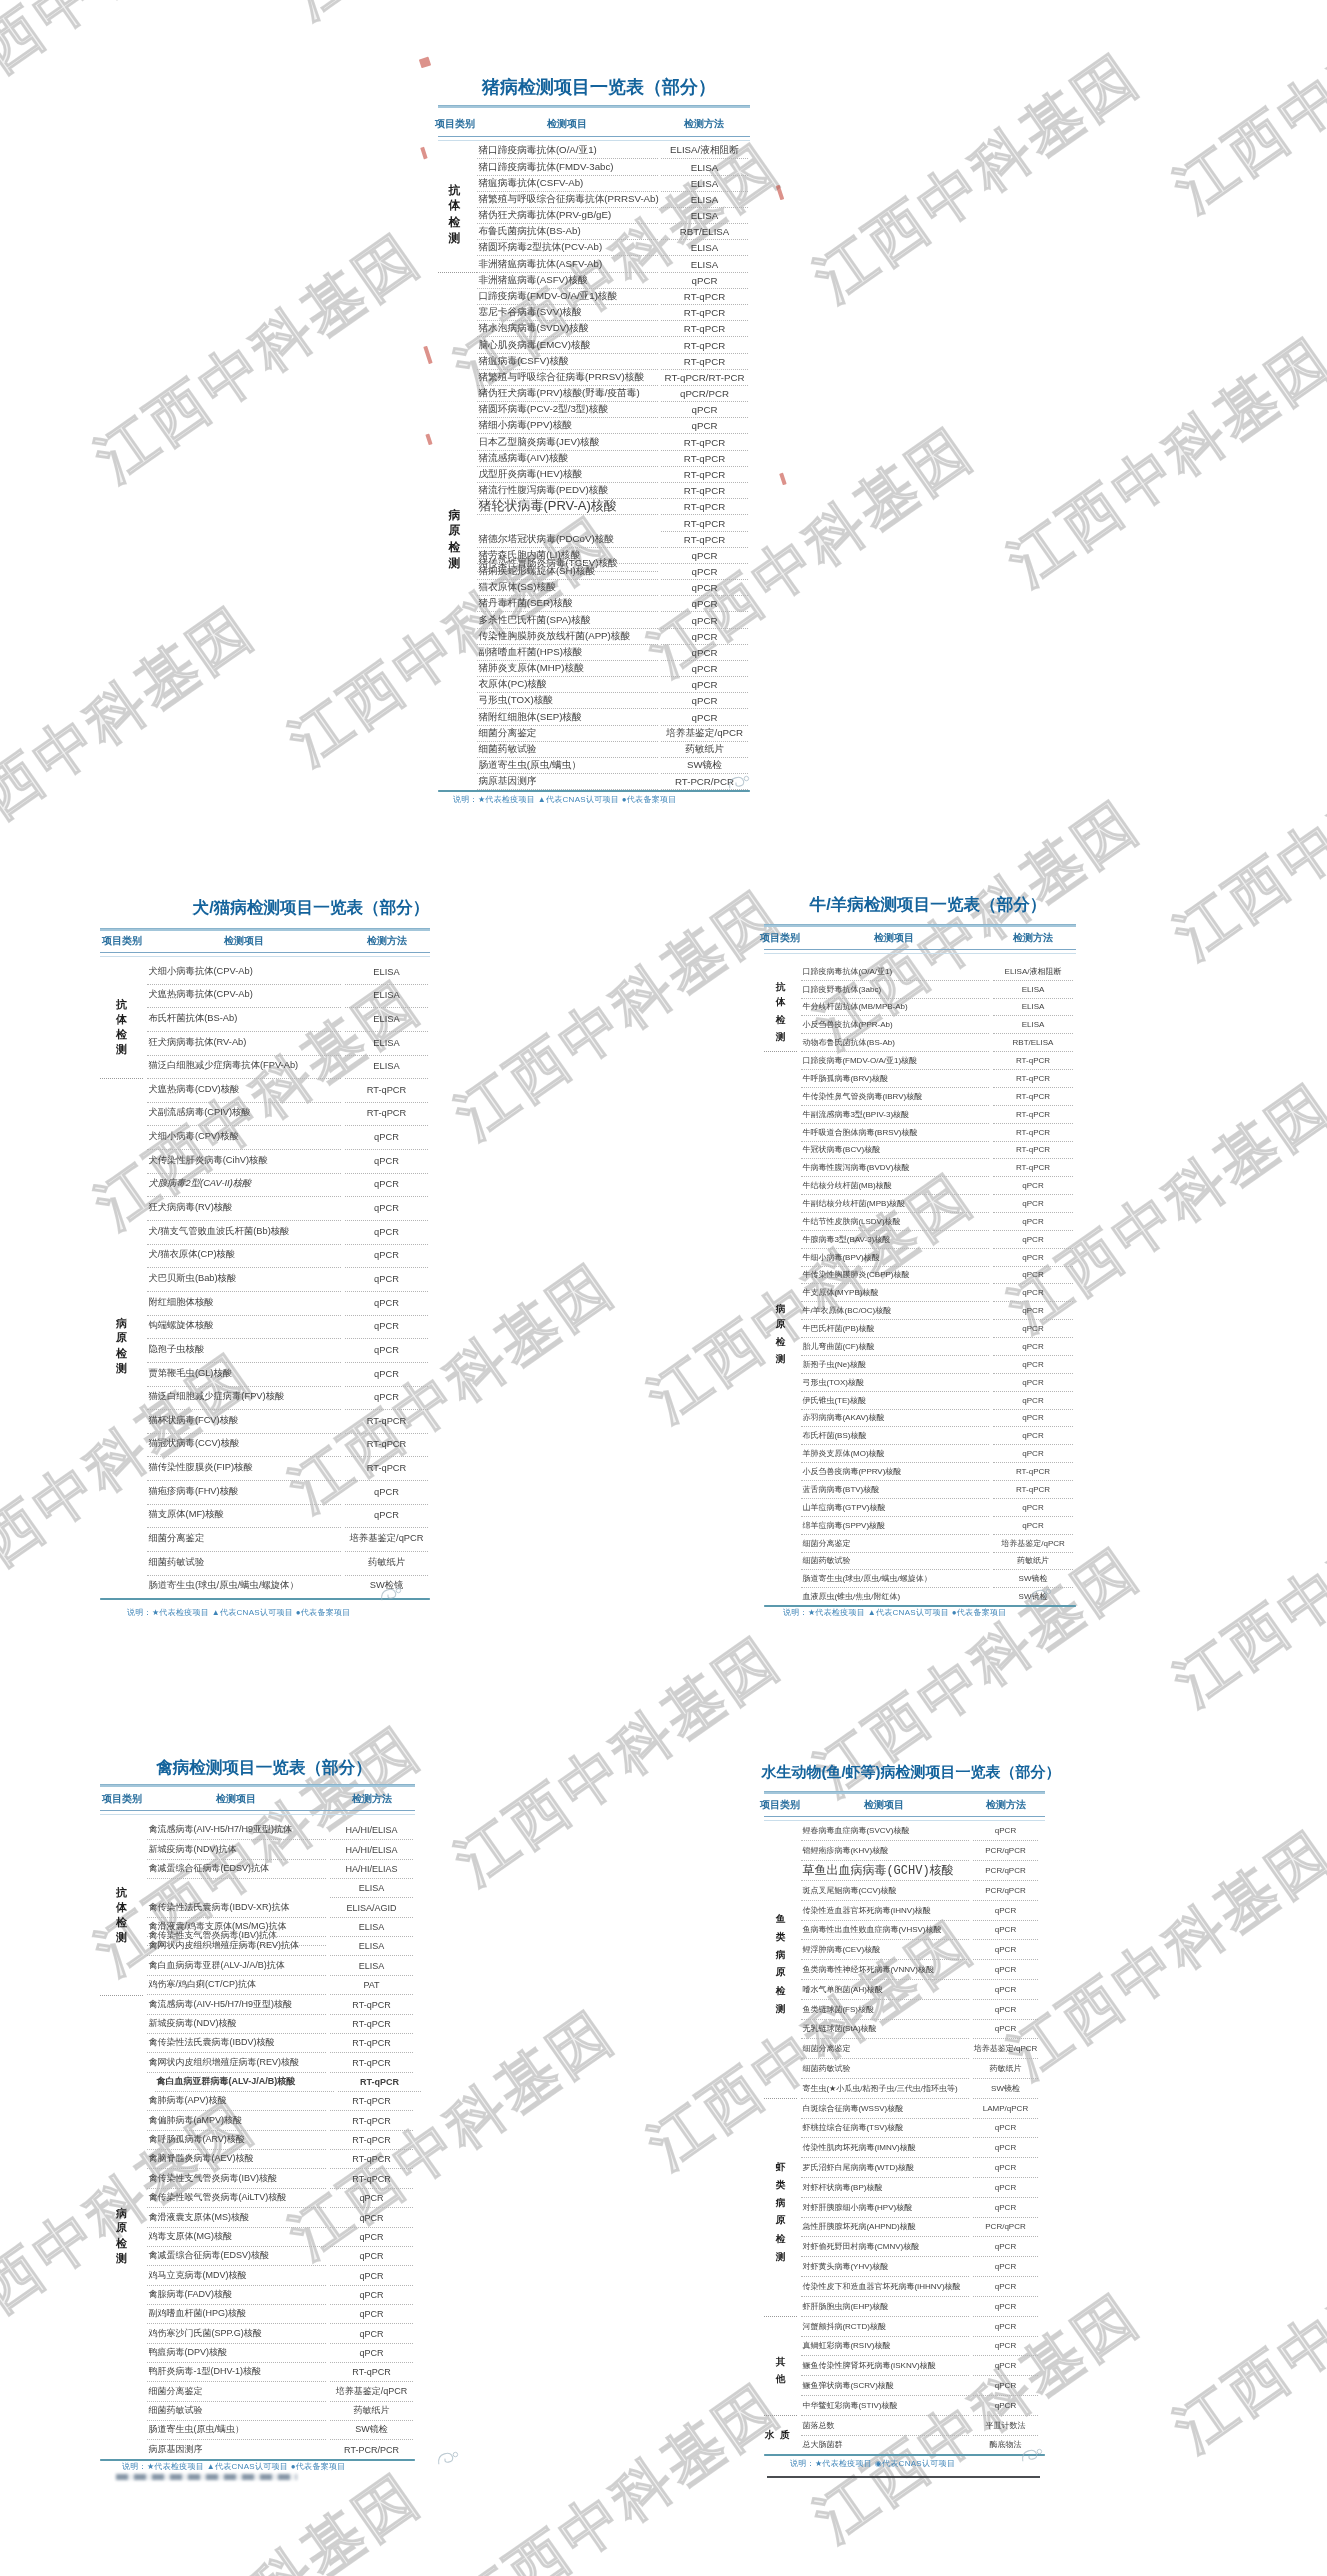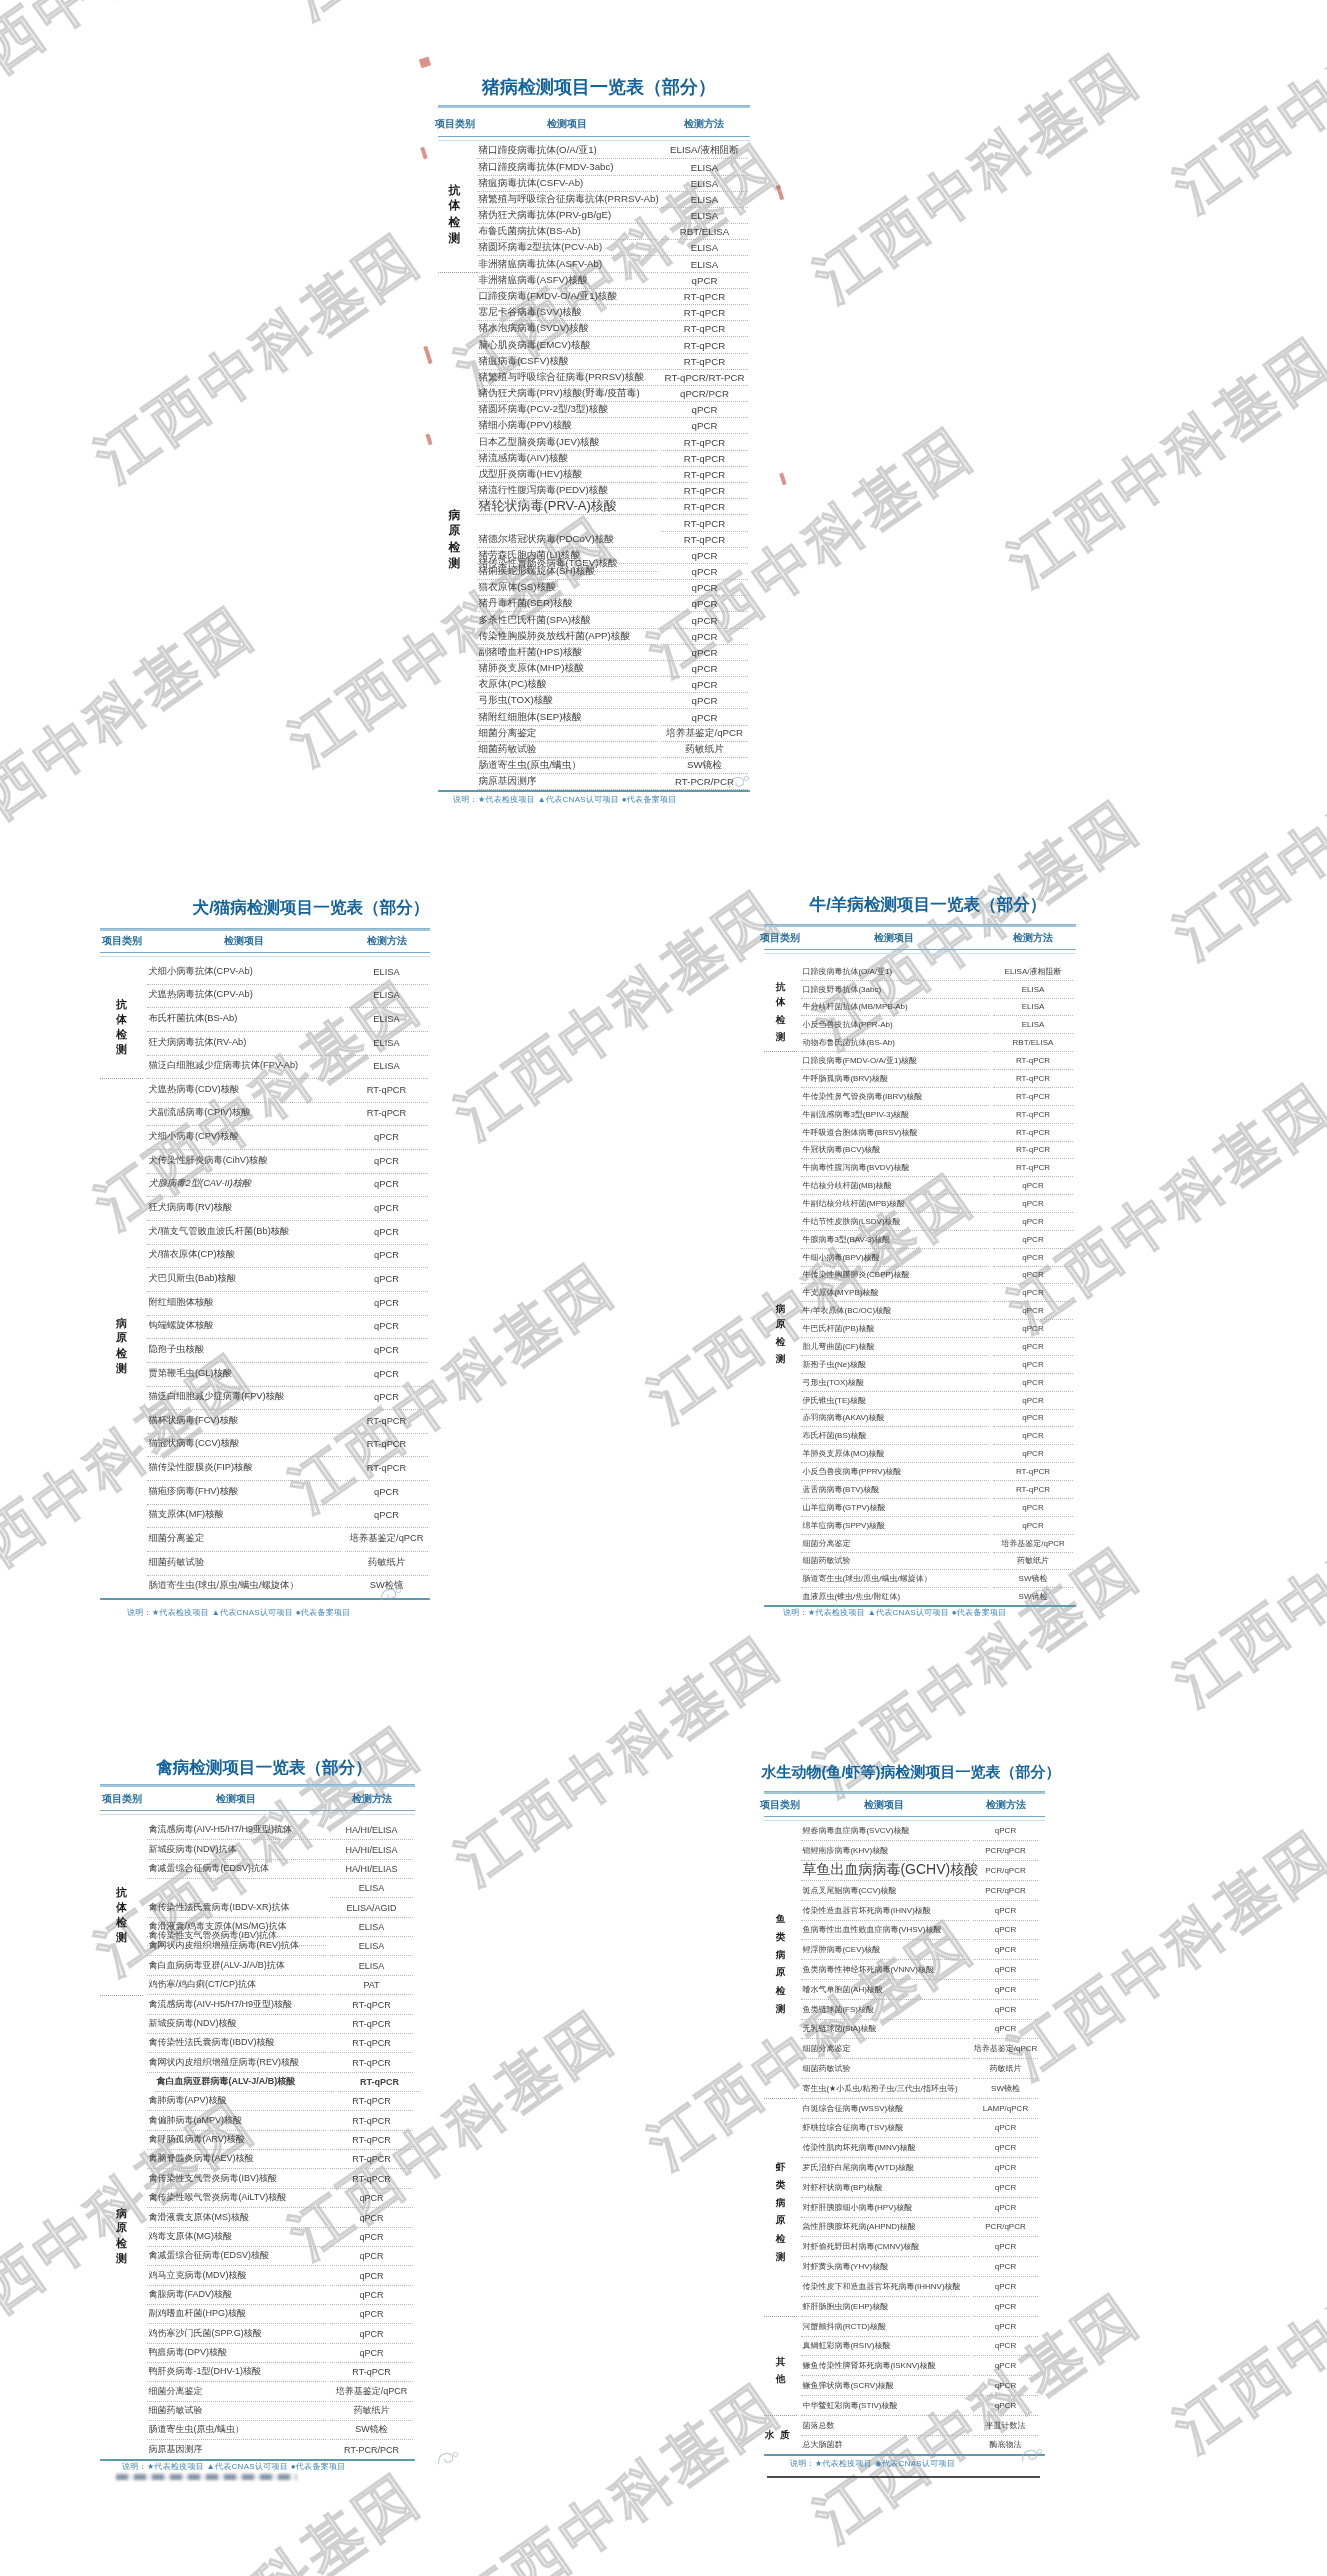--- a/index.html
+++ b/index.html
@@ -714,21 +714,21 @@
       <div class="u-light" style="left: 764px; top: 1820px; width: 281px;"></div>
       <div class="row" style="left: 764px; top: 1820px; width: 281px; height: 20px;">
         <div class="cell pcell" style="left: 37px; width: 167px; font-size: 8px;">鲤春病毒血症病毒(SVCV)核酸</div>
         <div class="cell mcell" style="left: 209px; width: 65px; font-size: 8px;">qPCR</div>
       </div>
       <div class="row" style="left: 764px; top: 1840px; width: 281px; height: 20px;">
         <div class="cell pcell" style="left: 37px; width: 167px; font-size: 8px;">锦鲤疱疹病毒(KHV)核酸</div>
         <div class="cell mcell" style="left: 209px; width: 65px; font-size: 8px;">PCR/qPCR</div>
       </div>
       <div class="row" style="left: 764px; top: 1860px; width: 281px; height: 20px;">
-        <div class="cell pcell" style="left: 37px; width: 167px; font-size: 14px;">草鱼出血病病毒(GCHV)核酸</div>
+        <div class="cell pcell" style="left: 37px; width: 167px; font-size: 12px; font-family: Liberation Mono, monospace;">草鱼出血病病毒(GCHV)核酸</div>
         <div class="cell mcell" style="left: 209px; width: 65px; font-size: 8px;">PCR/qPCR</div>
       </div>
       <div class="row" style="left: 764px; top: 1880px; width: 281px; height: 20px;">
         <div class="cell pcell" style="left: 37px; width: 167px; font-size: 8px;">斑点叉尾鮰病毒(CCV)核酸</div>
         <div class="cell mcell" style="left: 209px; width: 65px; font-size: 8px;">PCR/qPCR</div>
       </div>
       <div class="row" style="left: 764px; top: 1900px; width: 281px; height: 20px;">
         <div class="cell pcell" style="left: 37px; width: 167px; font-size: 8px;">传染性造血器官坏死病毒(IHNV)核酸</div>
         <div class="cell mcell" style="left: 209px; width: 65px; font-size: 8px;">qPCR</div>
       </div>

